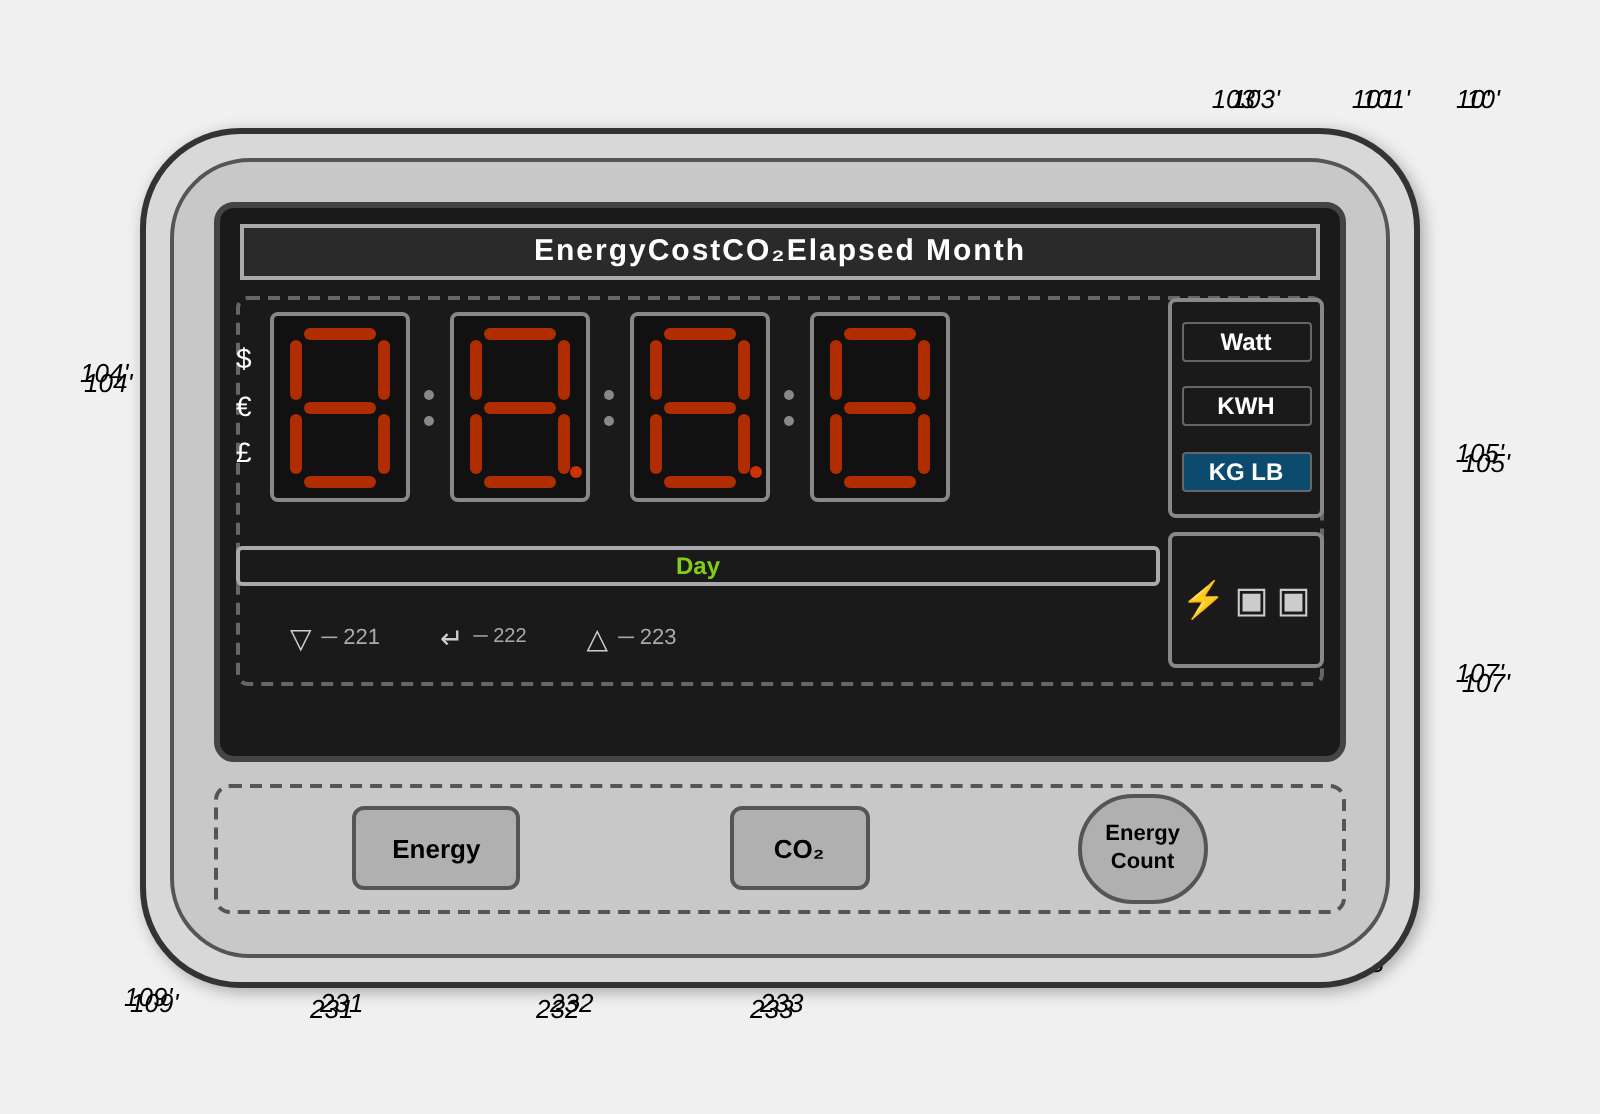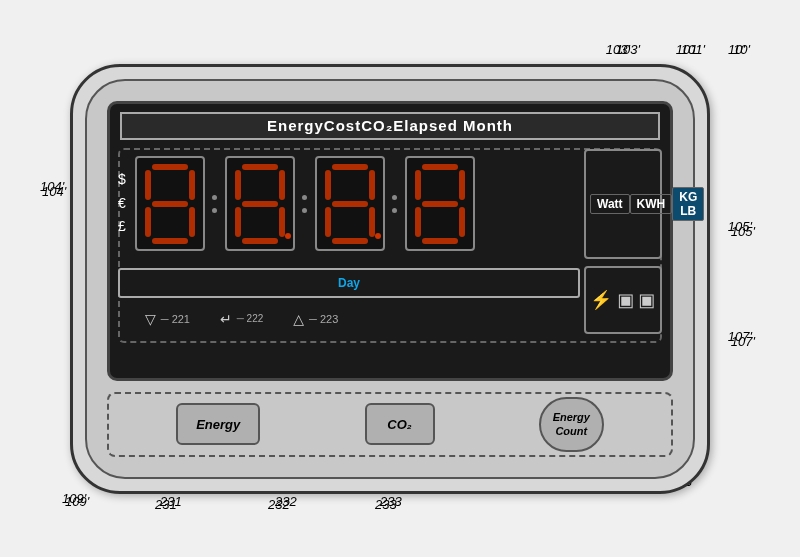--- a/index.html
+++ b/index.html
@@ -185,21 +185,21 @@
     .units-panel {
       position: absolute;
       top: 45px;
       right: 8px;
       width: 78px;
       height: 110px;
       border: 2px solid #888;
       background: #1a1a1a;
       border-radius: 4px;
       display: flex;
-      flex-direction: row;
+      flex-direction: column;
       justify-content: space-around;
       align-items: center;
       padding: 4px;
     }
 
     .unit-item {
       color: #ffffff;
       font-size: 12px;
       font-weight: bold;
       text-align: center;
@@ -221,24 +221,24 @@
       left: 8px;
       right: 90px;
       height: 35px;
       display: flex;
       gap: 5px;
       align-items: center;
     }
 
     .period-btn {
       flex: 1;
-      height: 30px;
+      height: 20px;
       border: 2px solid #aaa;
       background: #1a1a1a;
-      color: #0ea5e9;
+      color: #84cc16;
       font-size: 12px;
       font-weight: bold;
       display: flex;
       align-items: center;
       justify-content: center;
       border-radius: 3px;
       cursor: pointer;
     }
 
     
@@ -294,21 +294,20 @@
       bottom: 20px;
       left: 20px;
       right: 20px;
       height: 65px;
       border: 2px dashed #555;
       border-radius: 8px;
       display: flex;
       align-items: center;
       justify-content: space-around;
       padding: 0 15px;
-      font-style: italic;
     }
 
     .mode-btn {
       height: 42px;
       padding: 0 18px;
       border: 2px solid #555;
       background: #b0b0b0;
       color: #000;
       font-size: 13px;
       font-weight: bold;

